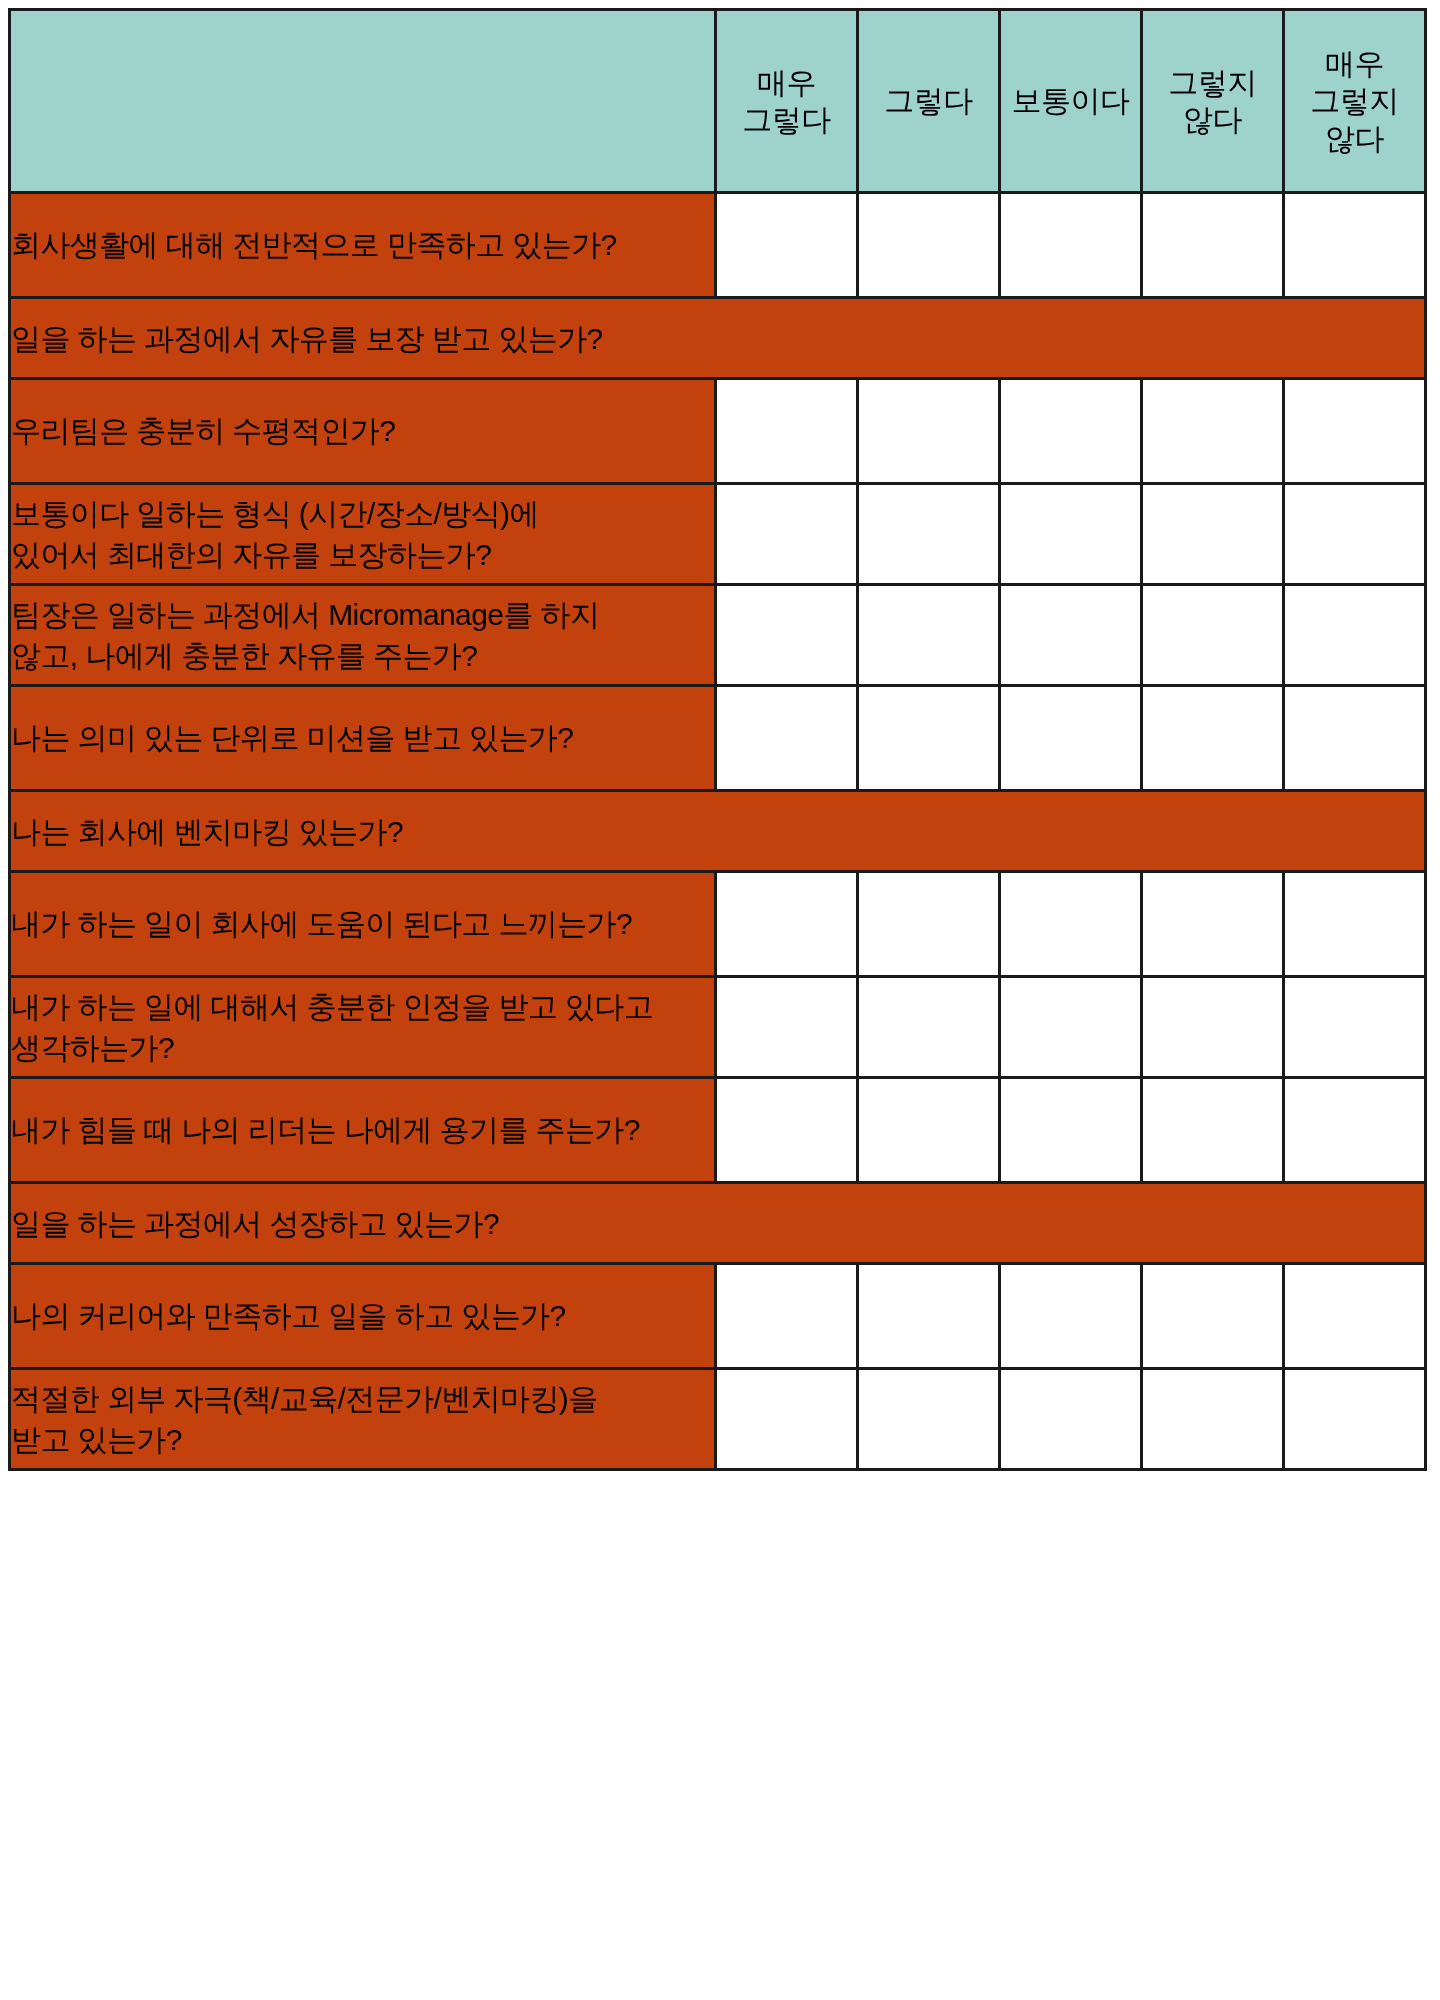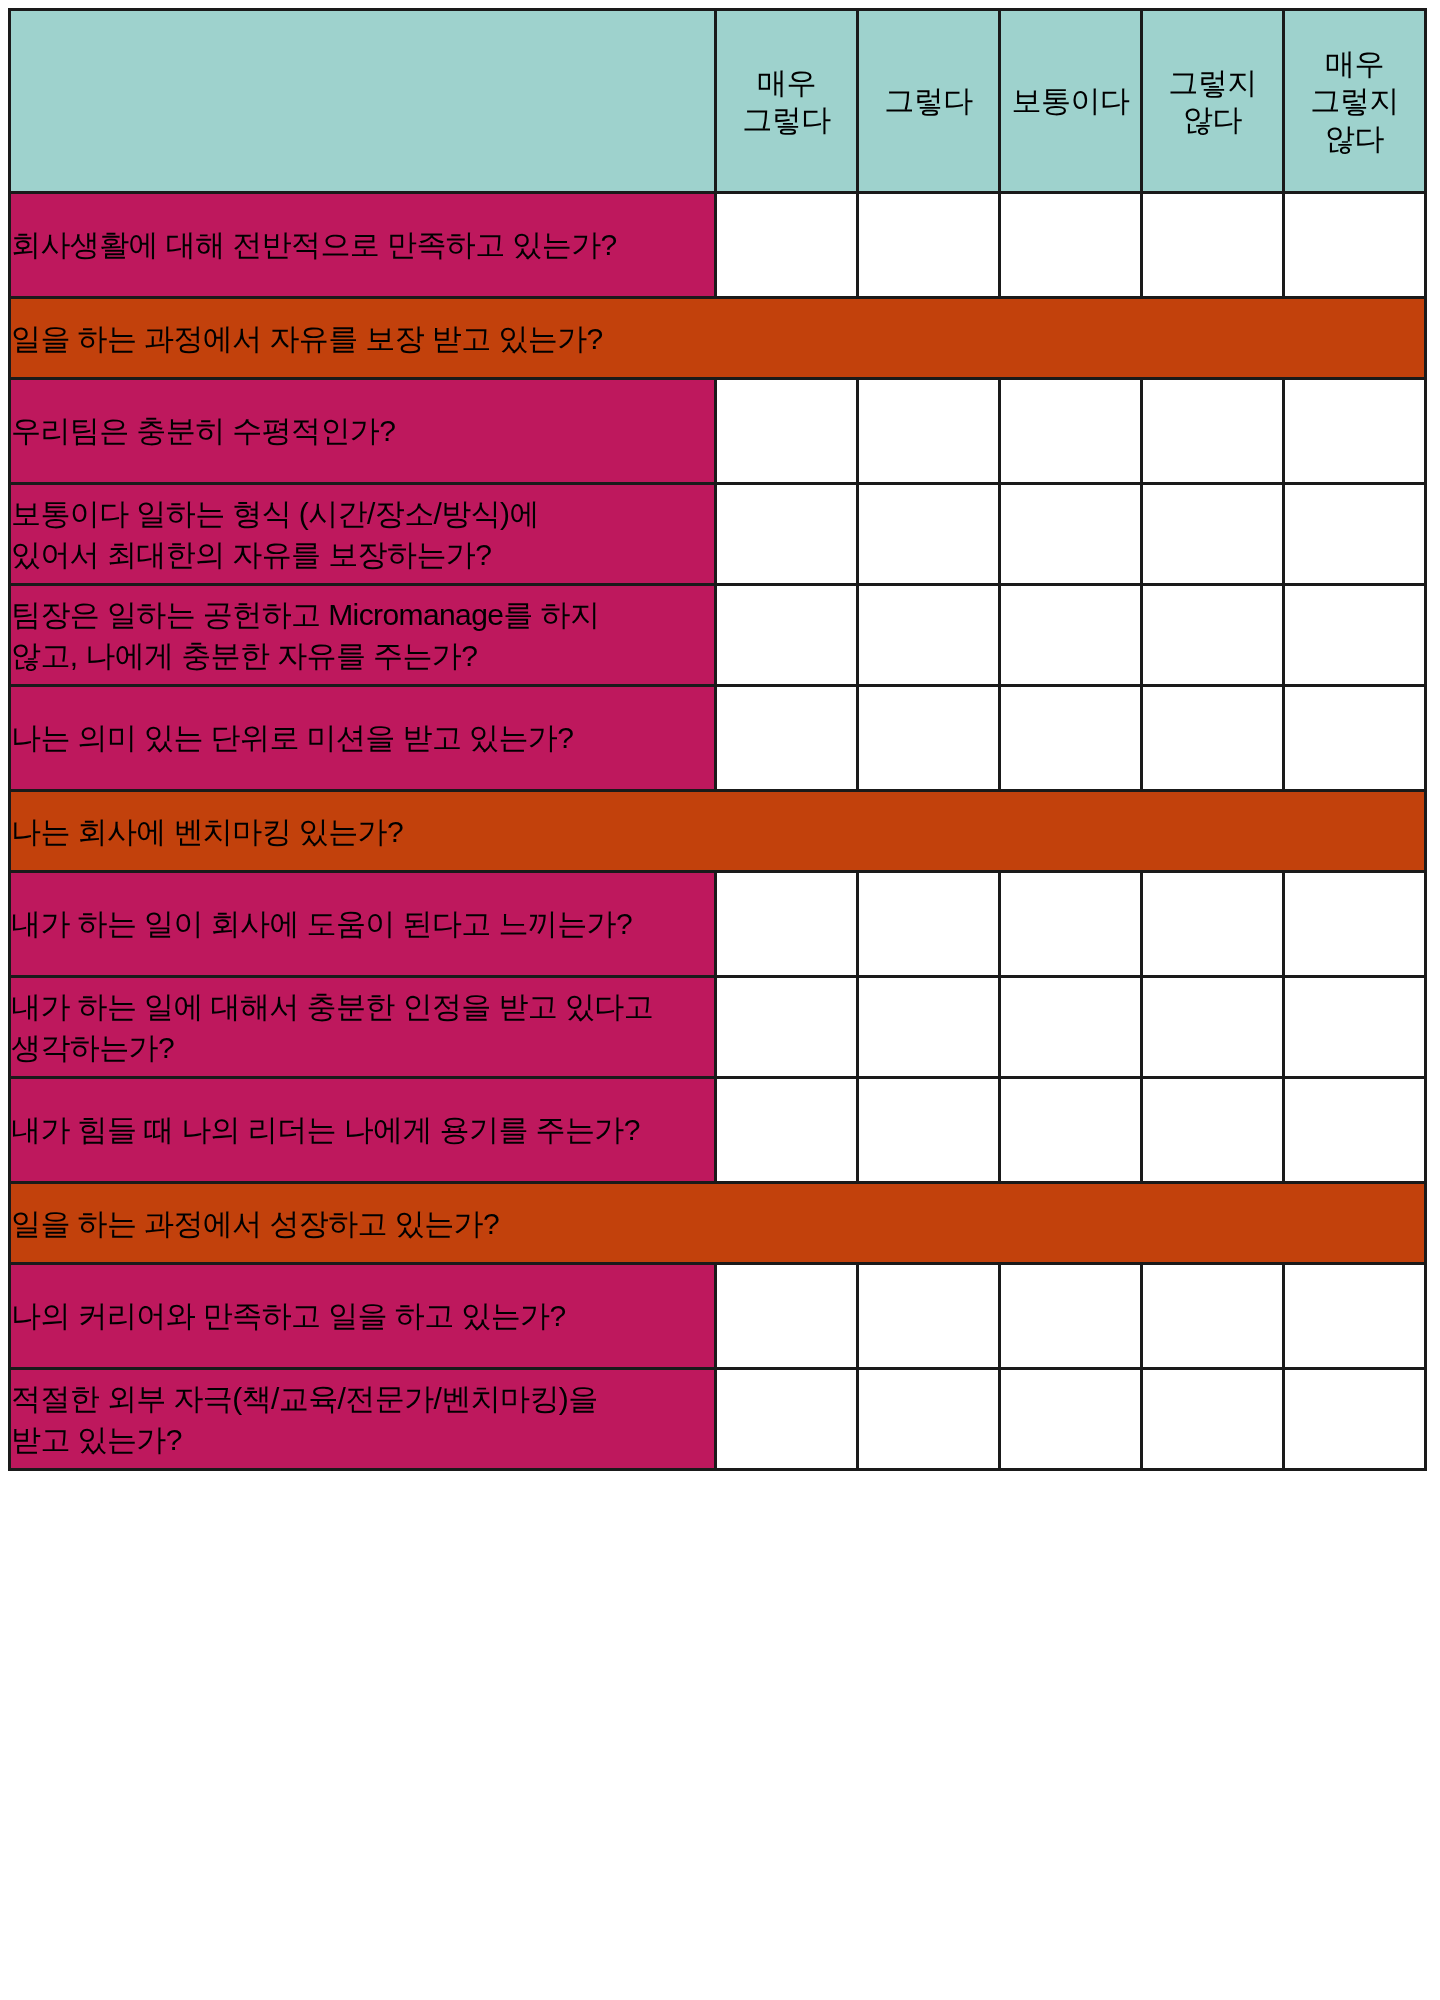--- a/index.html
+++ b/index.html
@@ -45,21 +45,21 @@
     line-height: 1.25;
     text-align: center;
     padding: 4px 2px;
     letter-spacing: -0.5px;
   }
   td.q-cell {
     font-size: 30px;
     line-height: 1.38;
     padding: 14px 14px 14px 22px;
     letter-spacing: -0.6px;
-    background: #be185d;
+    background: #c2410c;
   }
   td.section-cell {
     background: #c2410c;
     font-size: 30px;
     line-height: 1.3;
     padding: 18px 14px 18px 22px;
     letter-spacing: -0.6px;
   }
   td.answer-cell {
     background: #ffffff;
@@ -131,21 +131,21 @@
             <div>있어서 최대한의 자유를 보장하는가?</div>
           </td>
           <td class="answer-cell"></td>
           <td class="answer-cell"></td>
           <td class="answer-cell"></td>
           <td class="answer-cell"></td>
           <td class="answer-cell"></td>
         </tr>
         <tr class="r-h2">
           <td class="q-cell">
-            <div>팀장은 일하는 공헌하고 Micromanage를 하지</div>
+            <div>팀장은 일하는 과정에서 Micromanage를 하지</div>
             <div>않고, 나에게 충분한 자유를 주는가?</div>
           </td>
           <td class="answer-cell"></td>
           <td class="answer-cell"></td>
           <td class="answer-cell"></td>
           <td class="answer-cell"></td>
           <td class="answer-cell"></td>
         </tr>
         <tr class="r-h1">
           <td class="q-cell">나는 의미 있는 단위로 미션을 받고 있는가?</td>

